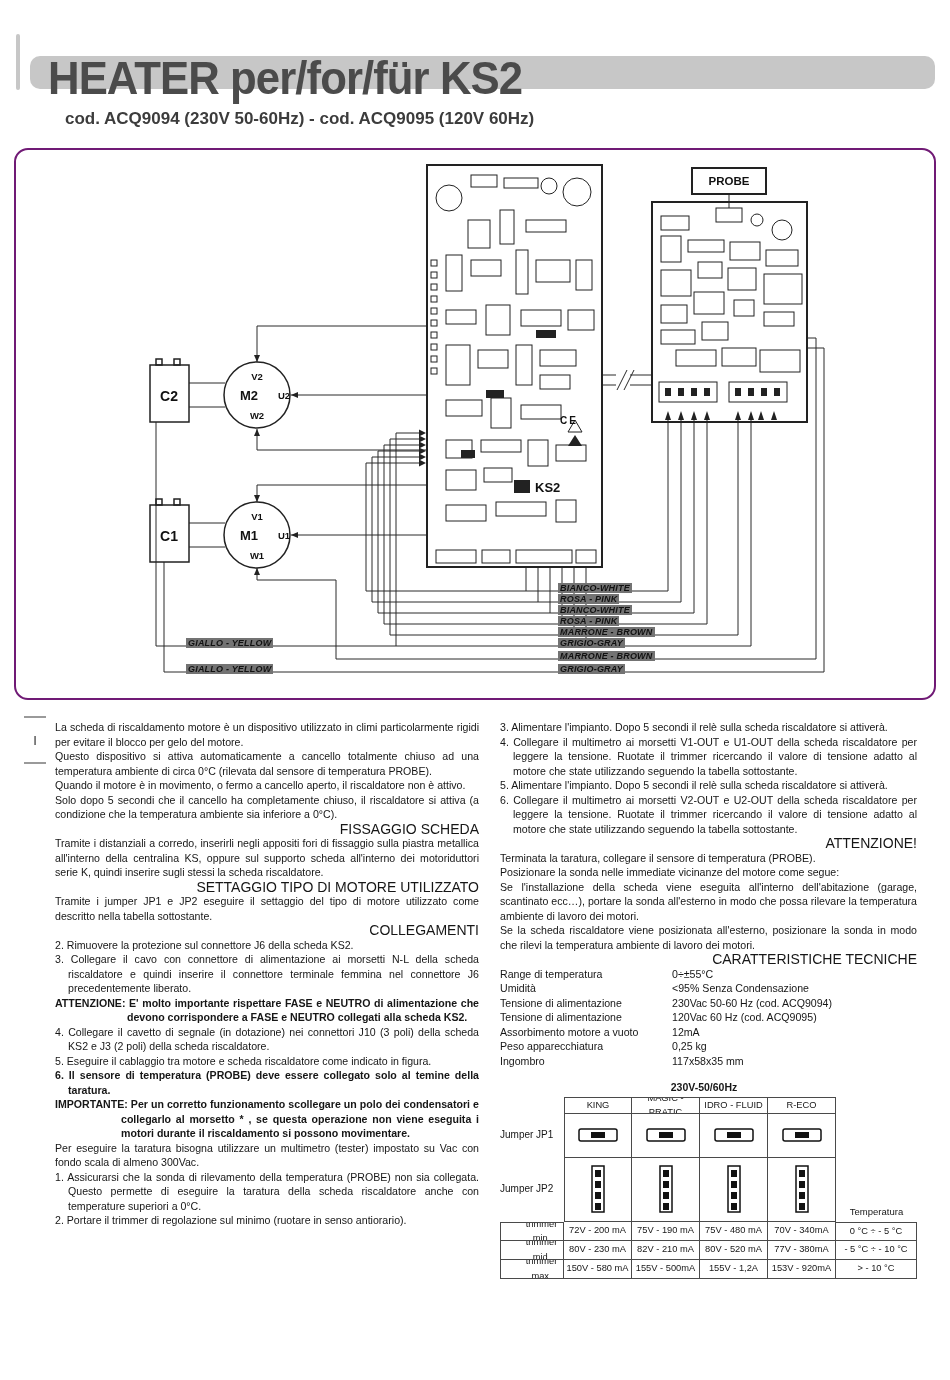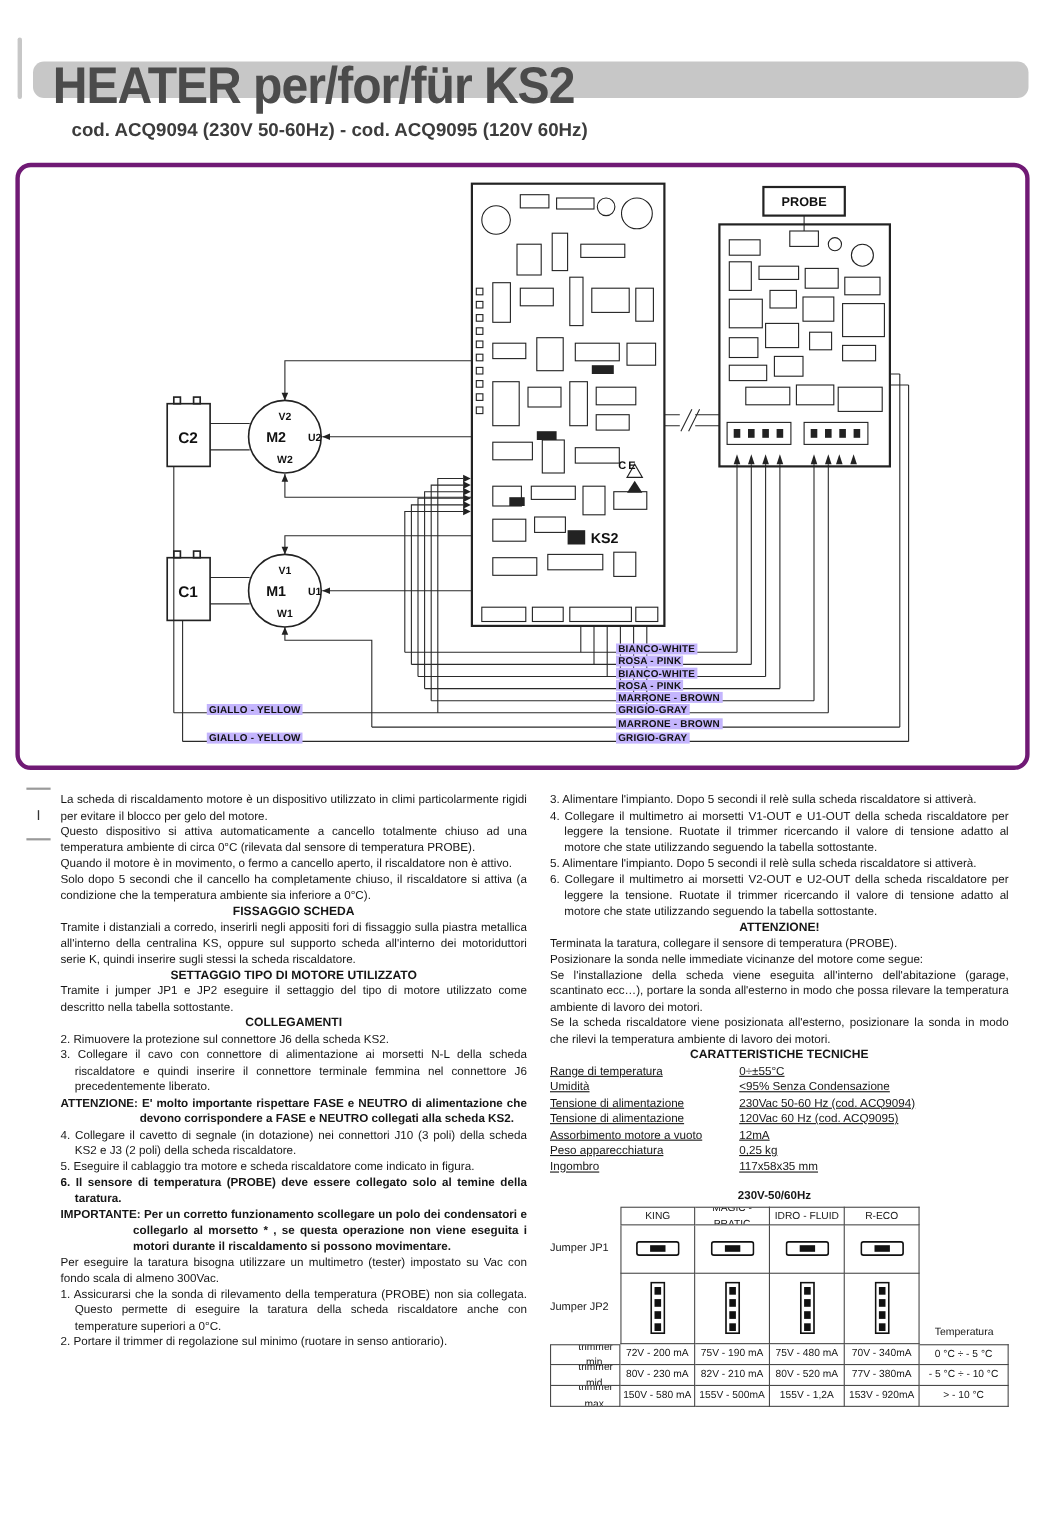--- a/index.html
+++ b/index.html
@@ -6,40 +6,40 @@
   html,body { width:950px; height:1380px; background:#ffffff; font-family:"Liberation Sans",sans-serif; color:#161616; }
   body { position:relative; overflow:hidden; }
 
   .corner-mark { position:absolute; left:16px; top:34px; width:4px; height:56px; background:#c7c7c7; border-radius:2px; }
   .header-bar { position:absolute; left:30px; top:56px; width:905px; height:33px; background:#c7c7c7; border-radius:10px; }
   .page-title { position:absolute; left:48px; top:50px; font-size:47px; font-weight:bold; color:#4b4b4b;
                 letter-spacing:-1px; transform:scaleX(.93); transform-origin:left top; white-space:nowrap; }
   .page-subtitle { position:absolute; left:65px; top:109px; font-size:17px; font-weight:bold; color:#3c3c3c; white-space:nowrap; }
 
   .diagram-box { position:absolute; left:14px; top:148px; width:922px; height:552px;
-                 border:4px solid #701a75; border-radius:14px; overflow:hidden; background:#fff; }
+                 border:2px solid #701a75; border-radius:14px; overflow:hidden; background:#fff; }
   .diagram-box svg { position:absolute; left:0; top:0; }
-  .wlabel { position:absolute; font-size:9px; font-weight:bold; letter-spacing:.2px; background:#c4b5fd;
-            padding:0 2px; line-height:10px; white-space:nowrap; color:#111; }
+  .wlabel { position:absolute; font-size:9px; font-weight:bold; letter-spacing:.2px; background:#737373;
+            padding:0 2px; line-height:10px; white-space:nowrap; color:#111;font-style:italic; }
 
   .lang-marker { position:absolute; left:24px; top:716px; width:22px; height:48px;
                  border-top:2px solid #9a9a9a; border-bottom:2px solid #9a9a9a;
                  display:flex; align-items:center; justify-content:center; font-size:13px; color:#333; }
 
   .col { position:absolute; top:720px; font-size:10.6px; line-height:14.5px; text-align:justify; }
   #left-col  { left:55px;  width:424px; }
   #right-col { left:500px; width:417px; }
   .col p { margin:0; }
-  .sec-h { font-size:11px; font-weight:bold; margin-top:14px; text-align:center; }
+  .sec-h { font-size:14px; font-weight:normal; margin-top:14px; text-align:right; }
   .hang { padding-left:13px; text-indent:-13px; }
   .bold { font-weight:bold; }
   .warn { font-weight:bold; padding-left:72px; text-indent:-72px; }
   .imp  { font-weight:bold; padding-left:66px; text-indent:-66px; }
 
-  .spec-row { display:flex; text-align:left;text-decoration:underline; }
+  .spec-row { display:flex; text-align:left; }
   .spec-label { width:172px; flex:none; }
   .spec-value { flex:1; }
 
   .tbl-wrap { margin-top:12px; }
   .tbl-title { font-weight:bold; font-size:10.5px; text-align:center; width:280px; margin-left:64px; margin-bottom:2px; }
   .jtable { display:grid; grid-template-columns:64px 68px 68px 68px 68px 1fr;
             grid-template-rows:17px 44px 64px 19px 19px 19px; }
   .c { display:flex; align-items:center; justify-content:center; font-size:9.3px; text-align:center; overflow:hidden; }
   .b  { border:1px solid #4a4a4a; }
   .nl { border-left:none; }

